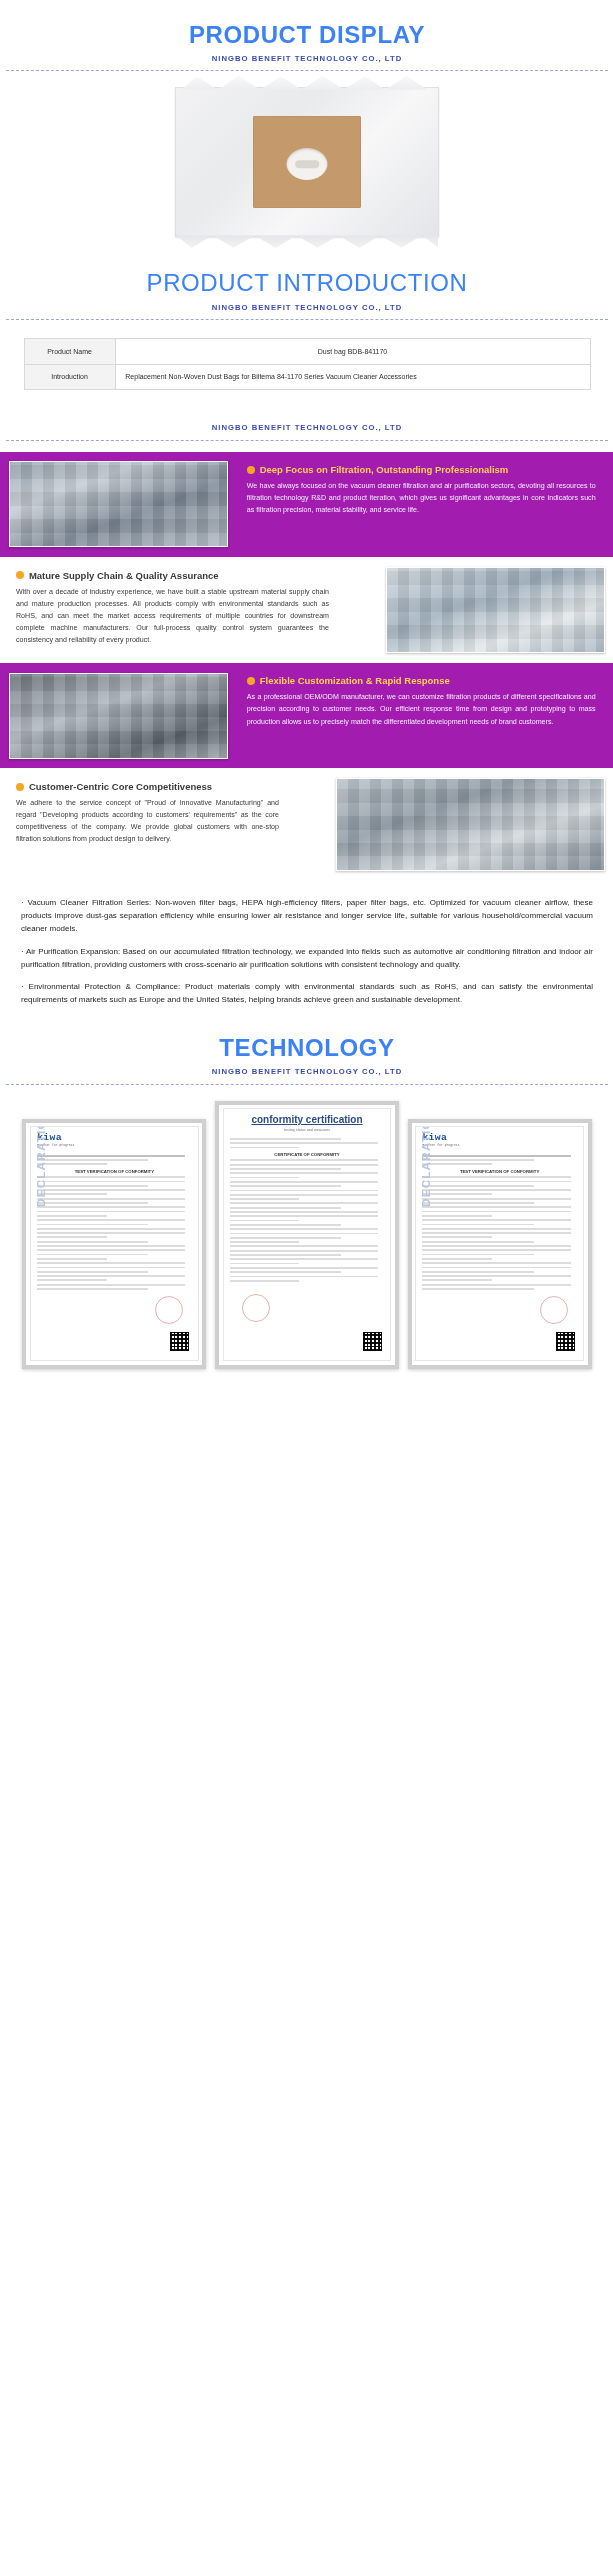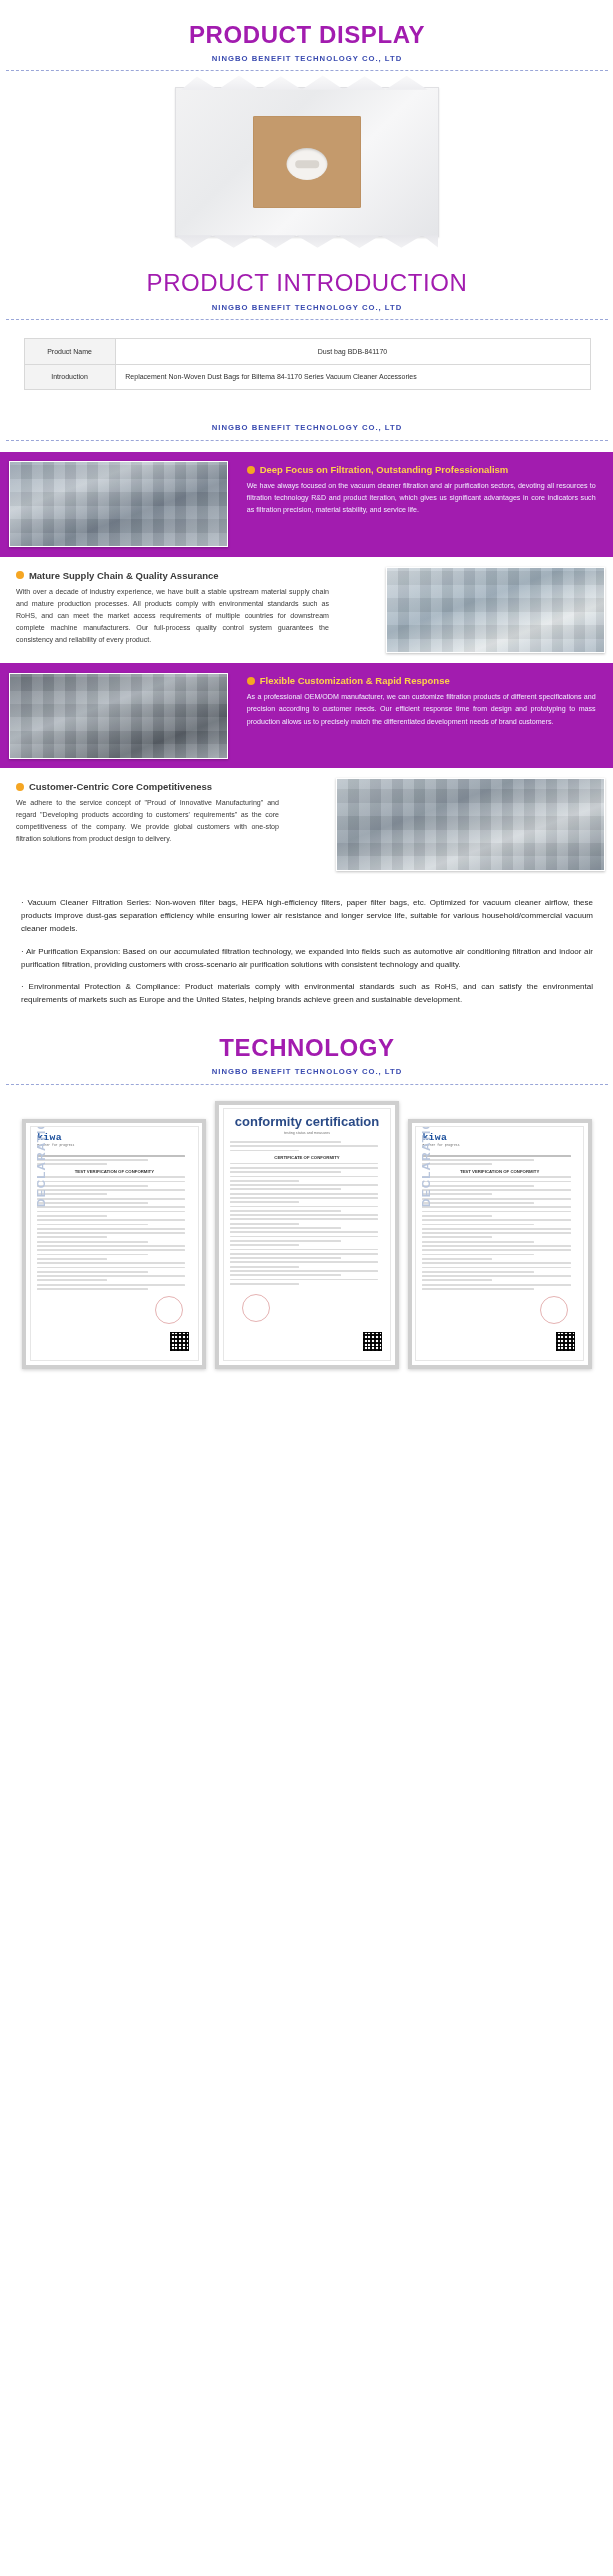--- a/index.html
+++ b/index.html
@@ -10,21 +10,21 @@
     font-family: "Liberation Sans", sans-serif;
     color: #222;
   }
   .page { width: 614px; position: relative; }
 
   
   .sec-head { text-align: center; padding-top: 21px; }
   .sec-title {
     font-size: 24px;
     letter-spacing: 0.6px;
-    color: #a21caf;
+    color: #3b82f6;
     font-weight: 700;
     line-height: 1.15;
   }
   .sec-title.thin { font-weight: 400; }
   .sec-sub {
     font-size: 7.7px;
     color: #3a4bb0;
     letter-spacing: 1px;
     margin-top: 5.5px;
     font-weight: 700;
@@ -196,21 +196,21 @@
     background-blend-mode: multiply;
     border: 1.2px solid #fff;
   }
   .stamp {
     position: absolute; right: 14.7px; bottom: 36px;
     width: 28px; height: 28px; border-radius: 50%;
     border: 1.2px solid rgba(180,40,40,.55);
     opacity: .65;
   }
   .conf-head { text-align:center; padding: 6.1px 4.9px 1.2px 4.9px; }
-  .conf-head .c1 { font-size: 13px; color:#2a4a86; font-weight:700; line-height:1.05; }
+  .conf-head .c1 { font-size: 10px; color:#2a4a86; font-weight:700; line-height:1.05;text-decoration:underline; }
   .conf-head .c2 { font-size: 3.7px; color:#777; margin-top: 1.8px; }
 </style>
 </head>
 <body>
 
 <div class="page">
 
   <div class="sec-head">
     <div class="sec-title">PRODUCT DISPLAY</div>
     <div class="sec-sub">NINGBO BENEFIT TECHNOLOGY CO., LTD</div>

